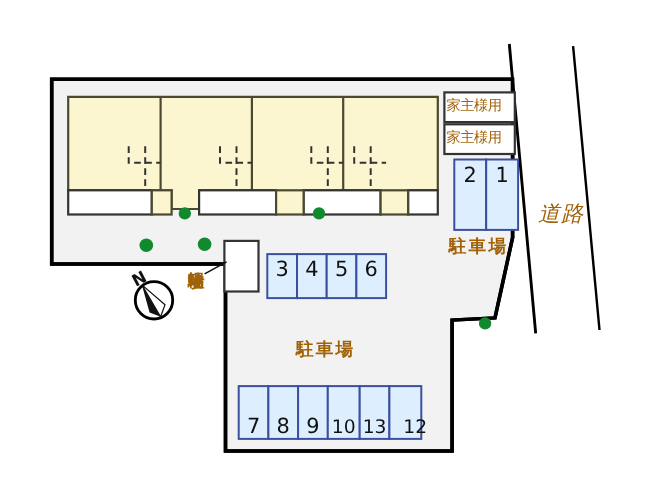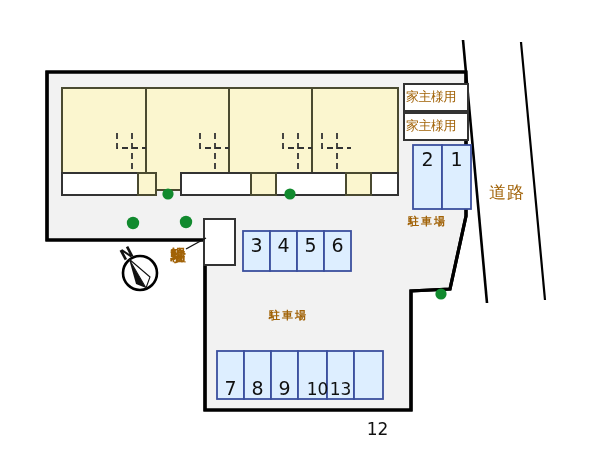--- a/index.html
+++ b/index.html
@@ -17,22 +17,22 @@
     font-family:"DejaVu Sans","Liberation Sans",sans-serif;
     color:#a16207;
     white-space:nowrap;
     line-height:1;
     user-select:none;
   }
   .lbl-owner{
     font-size:13px;
     letter-spacing:-0.5px;
   }
-  .lbl-road{ font-size:17px; letter-spacing:1px; }
-  .lbl-park{ font-size:11px; letter-spacing:2px; font-weight:600;}
+  .lbl-road{ font-size:20px; letter-spacing:1px;font-style:italic; }
+  .lbl-park{ font-size:16px; letter-spacing:2px; font-weight:600;}
   .lbl-bike{
     font-size:15px; font-weight:600;
     writing-mode:vertical-rl;
     text-orientation:upright;
     line-height:1.02;
     letter-spacing:0px;
   }
   .stall-num{
     position:absolute;
     font-family:"DejaVu Sans","Liberation Sans",sans-serif;
@@ -173,17 +173,17 @@
   <div class="stall-num" style="left:243px;top:236px;width:27px;">3</div>
   <div class="stall-num" style="left:270px;top:236px;width:27px;">4</div>
   <div class="stall-num" style="left:297px;top:236px;width:27px;">5</div>
   <div class="stall-num" style="left:324px;top:236px;width:27px;">6</div>
 
   <div class="lbl lbl-park" style="left:269px;top:310px;">駐車場</div>
 
   <div class="stall-num" style="left:217px;top:379px;width:27px;">7</div>
   <div class="stall-num" style="left:244px;top:379px;width:27px;">8</div>
   <div class="stall-num" style="left:271px;top:379px;width:27px;">9</div>
-  <div class="stall-num small" style="left:298px;top:381px;width:39px;">10</div>
+  <div class="stall-num small" style="left:298px;top:381px;width:29px;">10</div>
   <div class="stall-num small" style="left:327px;top:381px;width:27px;">13</div>
-  <div class="stall-num small" style="left:354px;top:381px;width:47px;margin-top:40px;">12</div>
+  <div class="stall-num small" style="left:354px;top:381px;width:47px;">12</div>
 
 </div>
 
 </body></html>

